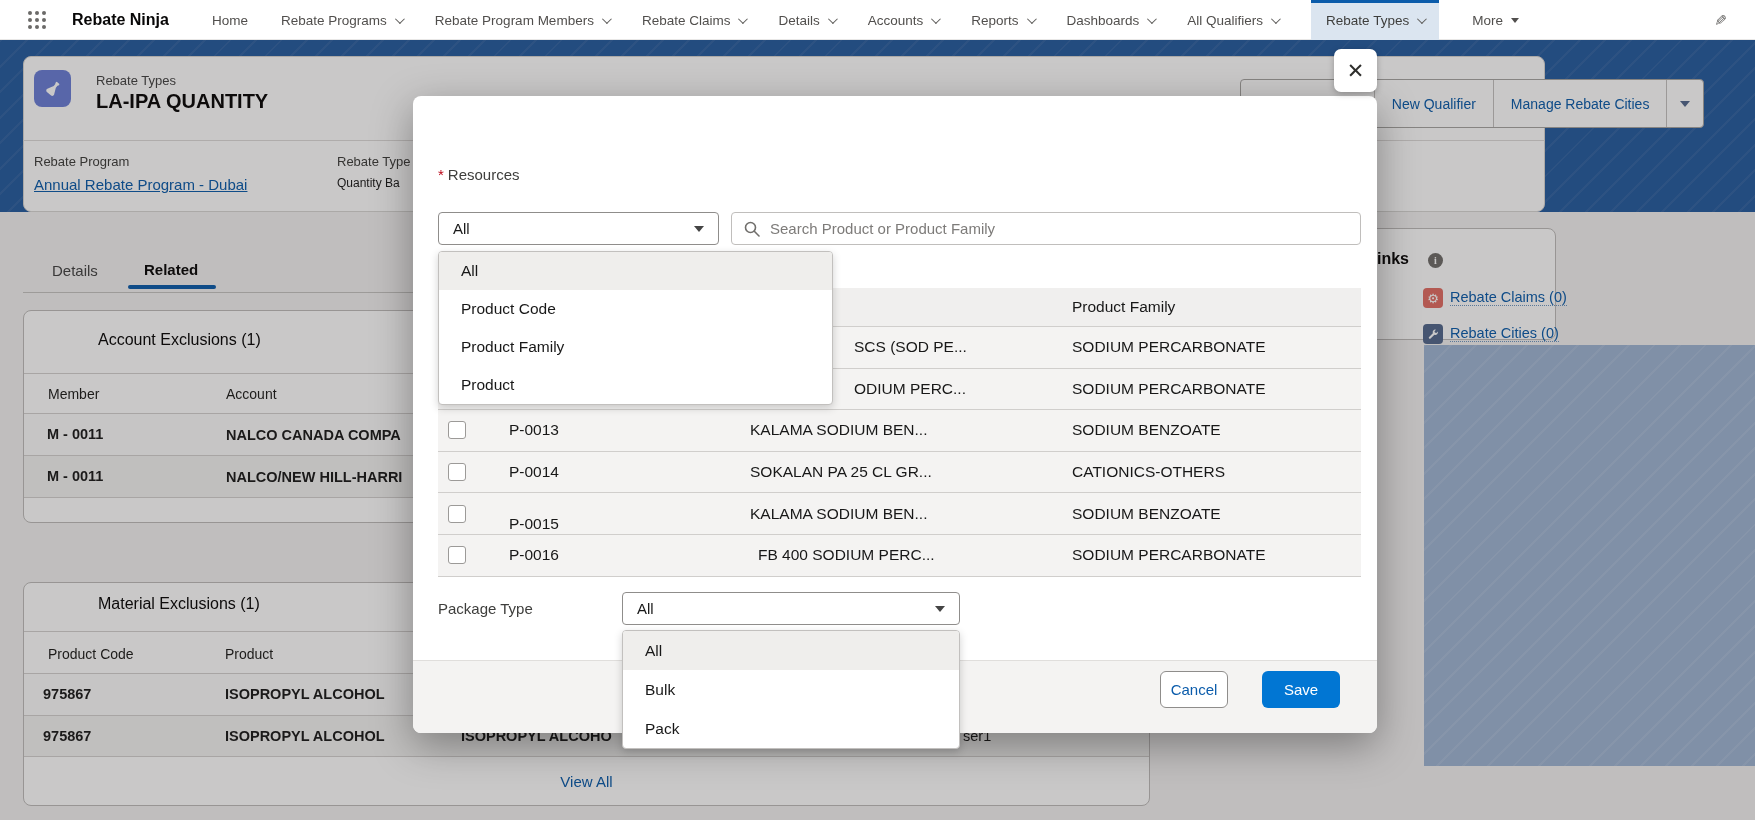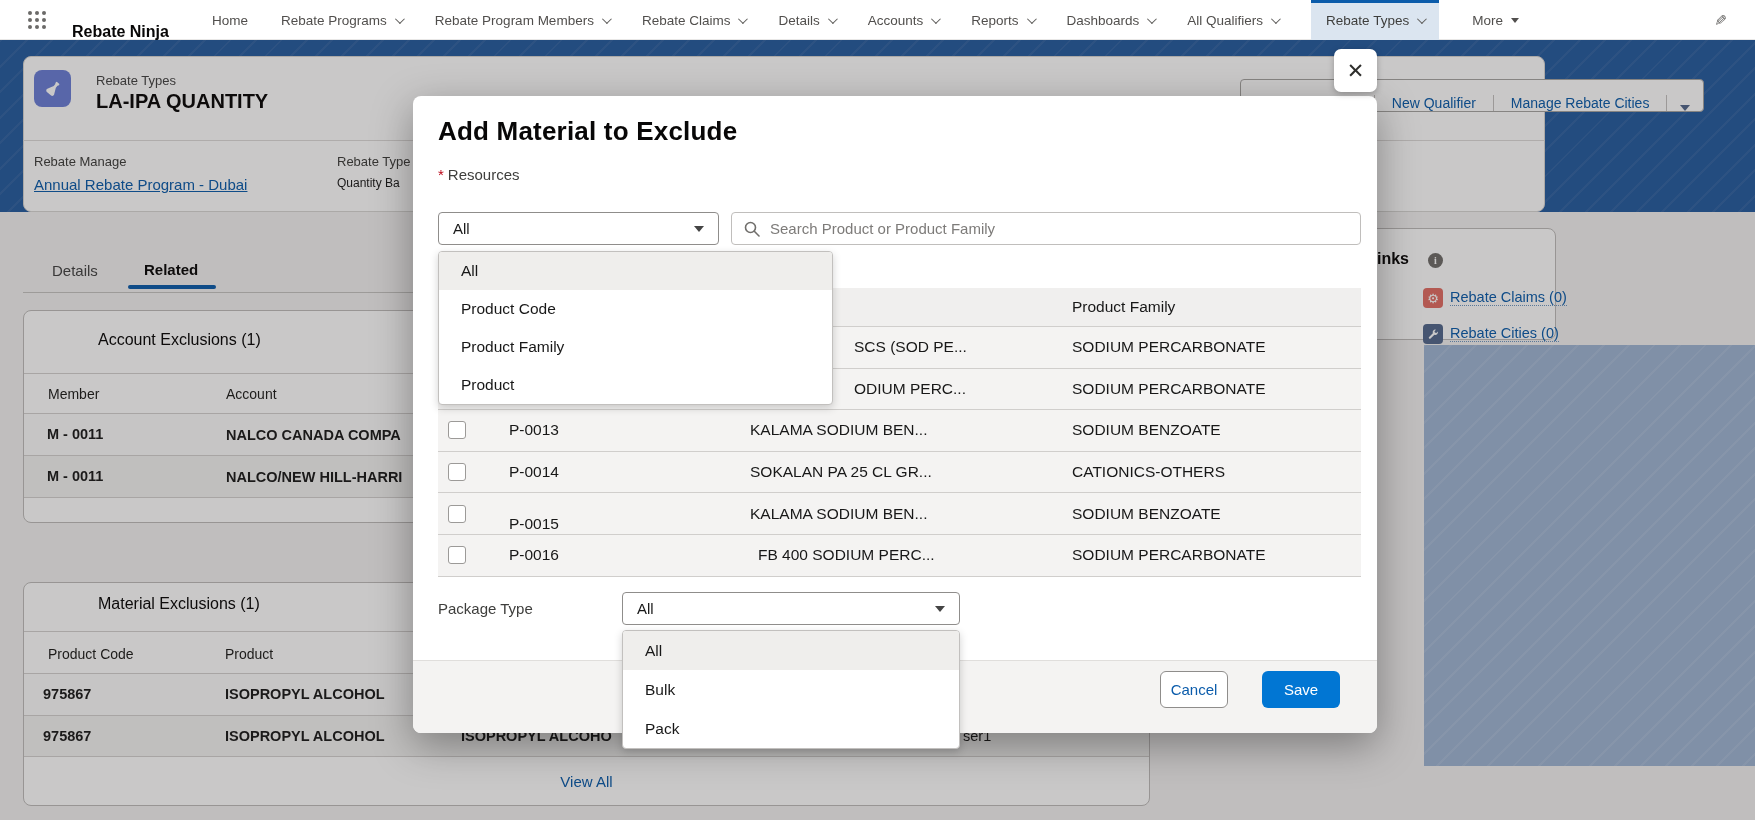--- a/index.html
+++ b/index.html
@@ -28,21 +28,21 @@
 
   
   .headcard { left:23px; top:56px; width:1522px; height:156px; background:#fff; border-radius:8px; border:1px solid #d8d6d4; }
   .obj-icon { left:34px; top:70px; width:37px; height:37px; border-radius:8px; display:flex; align-items:center; justify-content:center; }
   .obj-label { left:96px; top:73px; font-size:13px; color:#444444; }
   .rec-title { left:96px; top:90px; font-size:20px; font-weight:700; color:#080707; }
   .head-divider { left:23px; top:140px; width:1522px; height:1px; background:#dddbd9; }
   .fld-label { font-size:13px; color:#3e3e3c; }
   .fld-link { font-size:15px; color:#0b5cab; text-decoration:underline; cursor:pointer; }
   .fld-value { font-size:12px; color:#181818; }
-  .actiongroup { left:1240px; top:79px; height:33px; display:flex; border:1px solid #a8a6a4; border-radius:4px; background:#fff; overflow:hidden;align-items:flex-end; }
+  .actiongroup { left:1240px; top:79px; height:49px; display:flex; border:1px solid #a8a6a4; border-radius:4px; background:#fff; overflow:hidden; }
   .actionbtn { display:flex; align-items:center; padding:0 17px; font-size:14px; color:#0b5cab; border-right:1px solid #c4c2c0; cursor:pointer; white-space:nowrap; }
   .actionbtn:last-child { border-right:none; }
   .actioncaret { display:flex; align-items:center; justify-content:center; width:36px; cursor:pointer; }
   .actioncaret::after { content:""; width:0; height:0; border-left:5px solid transparent; border-right:5px solid transparent; border-top:6px solid #54698d; }
 
   
   .tab { font-size:15px; cursor:pointer; }
   .tab-details { left:52px; top:262px; color:#444444; }
   .tab-related { left:144px; top:261px; color:#080707; font-weight:700; }
   .tab-underline { left:128px; top:285px; width:88px; height:3.5px; background:#0b5cab; border-radius:2px; }
@@ -119,21 +119,21 @@
   <div class="abs headcard"></div>
   <div class="abs obj-icon" style="background:#6b7fd7;">
     <svg width="20" height="20" viewBox="0 0 24 24" style="transform:rotate(40deg);">
         <path fill="#ffffff" d="M10.4 2.5h3.2a.9.9 0 0 1 .9.9v1.2l-.9 1v3l3.7 7.6a2.3 2.3 0 0 1-2 3.3H8.7a2.3 2.3 0 0 1-2-3.3l3.6-7.6v-3l-.8-1V3.4a.9.9 0 0 1 .9-.9z"></path>
       </svg>
   </div>
   <div class="abs obj-label">Rebate Types</div>
   <div class="abs rec-title">LA-IPA QUANTITY</div>
   <div class="abs head-divider"></div>
 
-  <div class="abs fld-label" style="left:34px; top:154px;">Rebate Manage</div>
+  <div class="abs fld-label" style="left:34px; top:154px;">Rebate Program</div>
   <div class="abs fld-link" style="left:34px; top:176px;">Annual Rebate Program - Dubai</div>
   <div class="abs fld-label" style="left:337px; top:154px;">Rebate Type</div>
   <div class="abs fld-value" style="left:337px; top:176px;">Quantity Ba</div>
 
   <div class="abs actiongroup">
     <div class="actionbtn">Define Eligibility</div>
     <div class="actionbtn">New Qualifier</div>
     <div class="actionbtn">Manage Rebate Cities</div>
     <div class="actioncaret"></div>
   </div>
@@ -200,21 +200,21 @@
       <i></i>
       <i></i>
       <i></i>
       <i></i>
       <i></i>
       <i></i>
       <i></i>
       <i></i>
       <i></i>
     </div>
-  <div class="abs appname" style="z-index:61;margin-top:12px;">Rebate Ninja</div>
+  <div class="abs appname" style="z-index:61;">Rebate Ninja</div>
   <div class="abs navitems" style="z-index:61;">
     <div class="navitem">
         <span>Home</span>
       </div>
     <div class="navitem">
         <span>Rebate Programs</span>
         <span class="chev"></span>
       </div>
     <div class="navitem">
         <span>Rebate Program Members</span>
@@ -251,21 +251,20 @@
     <div class="navitem">
         <span>More</span>
         <span class="caret-solid"></span>
       </div>
   </div>
   <div class="abs pencil" style="z-index:61;"></div>
 
   <div class="abs close-btn">✕</div>
 
   <div class="abs modal">
-    <div class="abs m-title">Add Material to Exclude</div>
 
     <div class="abs m-label">
       <span class="m-req">*</span><span>Resources</span>
     </div>
 
     <div class="abs combobox res-cb">
       <span>All</span>
       <span class="cb-caret"></span>
     </div>
 

